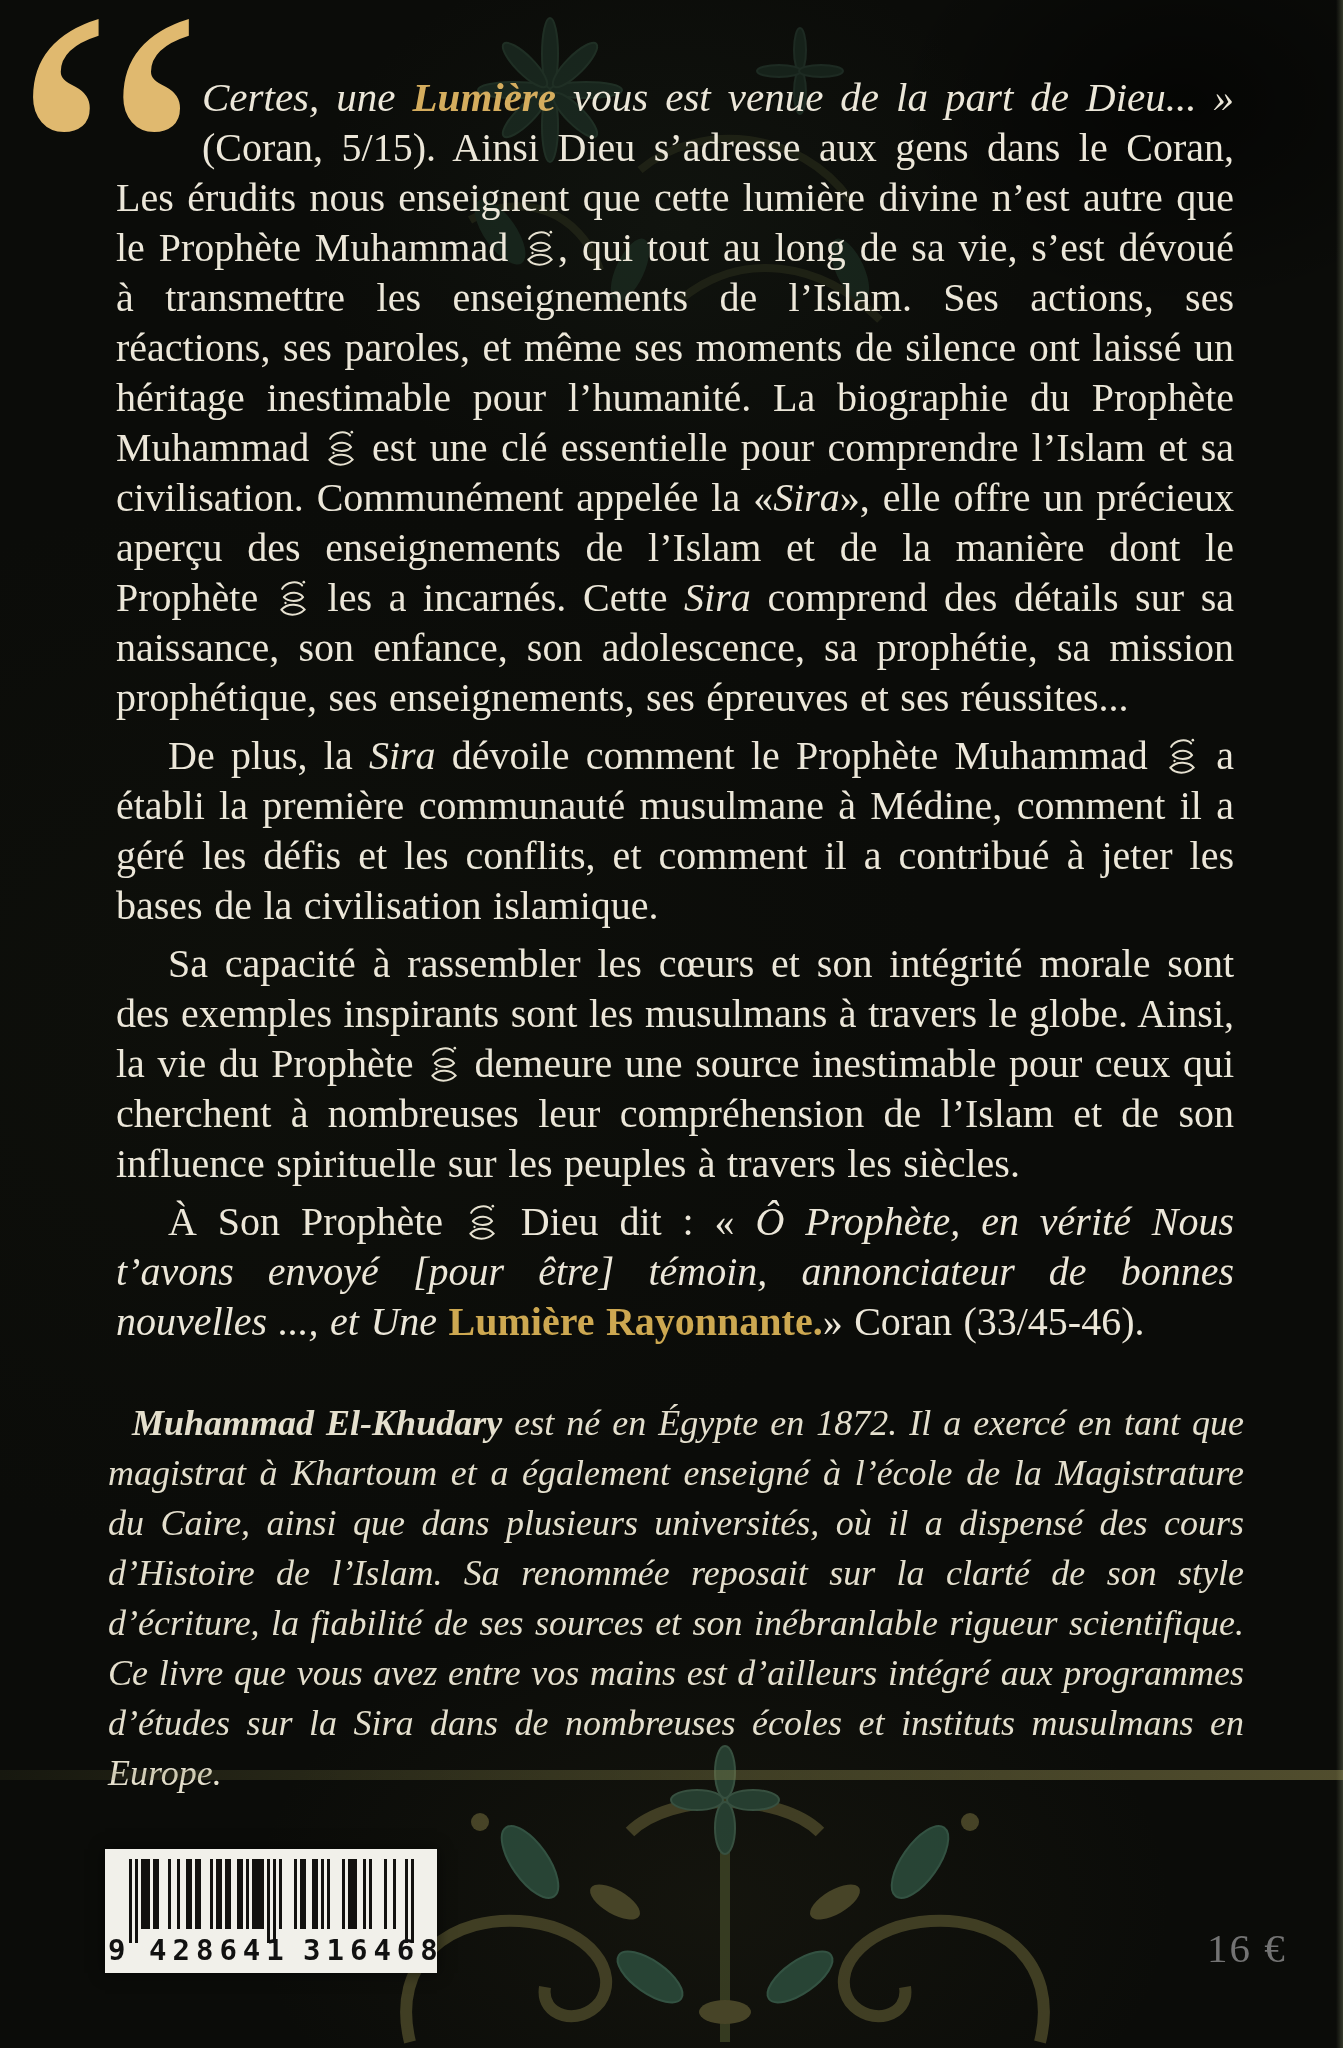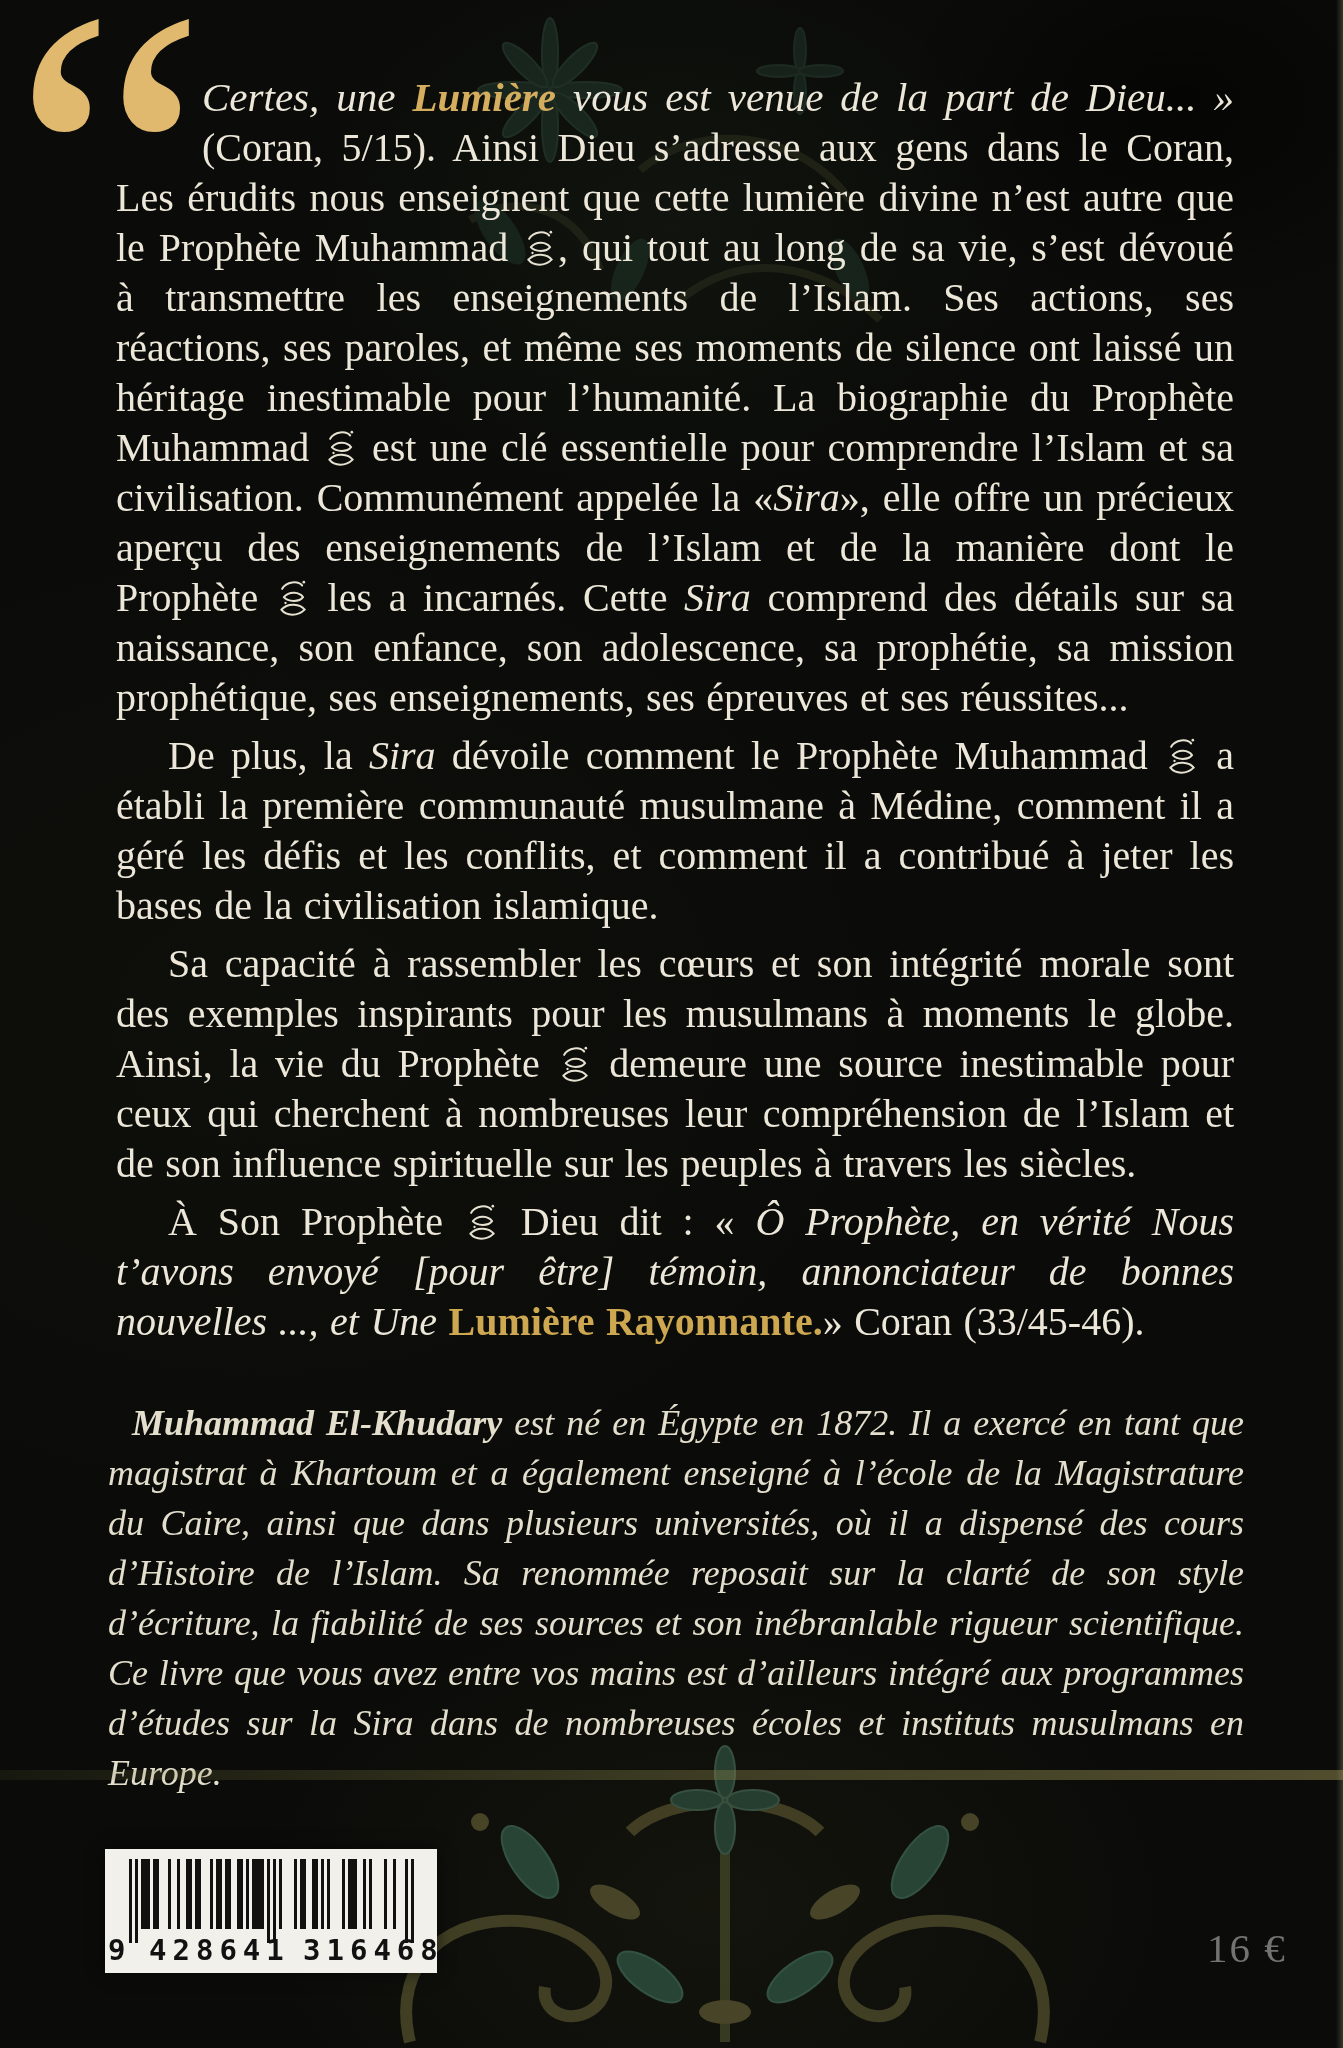--- a/index.html
+++ b/index.html
@@ -192,21 +192,21 @@
     <circle cx="31" cy="5" r="1.6"></circle>
     <circle cx="9" cy="30" r="1.4"></circle>
   </svg><span class="seg-normal"> les a incarnés. Cette </span><span class="seg-italic">Sira</span><span class="seg-normal"> comprend des détails sur sa naissance, son enfance, son adolescence, sa prophétie, sa mission prophétique, ses enseignements, ses épreuves et ses réussites...</span></p>
       <p class="indent"><span class="seg-normal">De plus, la </span><span class="seg-italic">Sira</span><span class="seg-normal"> dévoile comment le Prophète Muhammad </span><svg class="saw" viewBox="0 0 36 48" style="display: inline-block;">
     <path d="M5,13 C10,4 24,3 29,9"></path>
     <path d="M7,23 C14,15 26,17 30,23 C26,29 12,29 7,23"></path>
     <path d="M4,38 C12,29 27,31 32,38 C24,46 10,46 4,38"></path>
     <circle cx="31" cy="5" r="1.6"></circle>
     <circle cx="9" cy="30" r="1.4"></circle>
   </svg><span class="seg-normal"> a établi la première communauté musulmane à Médine, comment il a géré les défis et les conflits, et comment il a contribué à jeter les bases de la civilisation islamique.</span></p>
-      <p class="indent"><span class="seg-normal">Sa capacité à rassembler les cœurs et son intégrité morale sont des exemples inspirants pour les musulmans à moments le globe. Ainsi, la vie du Prophète </span><svg class="saw" viewBox="0 0 36 48" style="display: inline-block;">
+      <p class="indent"><span class="seg-normal">Sa capacité à rassembler les cœurs et son intégrité morale sont des exemples inspirants sont les musulmans à travers le globe. Ainsi, la vie du Prophète </span><svg class="saw" viewBox="0 0 36 48" style="display: inline-block;">
     <path d="M5,13 C10,4 24,3 29,9"></path>
     <path d="M7,23 C14,15 26,17 30,23 C26,29 12,29 7,23"></path>
     <path d="M4,38 C12,29 27,31 32,38 C24,46 10,46 4,38"></path>
     <circle cx="31" cy="5" r="1.6"></circle>
     <circle cx="9" cy="30" r="1.4"></circle>
   </svg><span class="seg-normal"> demeure une source inestimable pour ceux qui cherchent à nombreuses leur compréhension de l’Islam et de son influence spirituelle sur les peuples à travers les siècles.</span></p>
       <p class="indent"><span class="seg-normal">À Son Prophète </span><svg class="saw" viewBox="0 0 36 48" style="display: inline-block;">
     <path d="M5,13 C10,4 24,3 29,9"></path>
     <path d="M7,23 C14,15 26,17 30,23 C26,29 12,29 7,23"></path>
     <path d="M4,38 C12,29 27,31 32,38 C24,46 10,46 4,38"></path>

